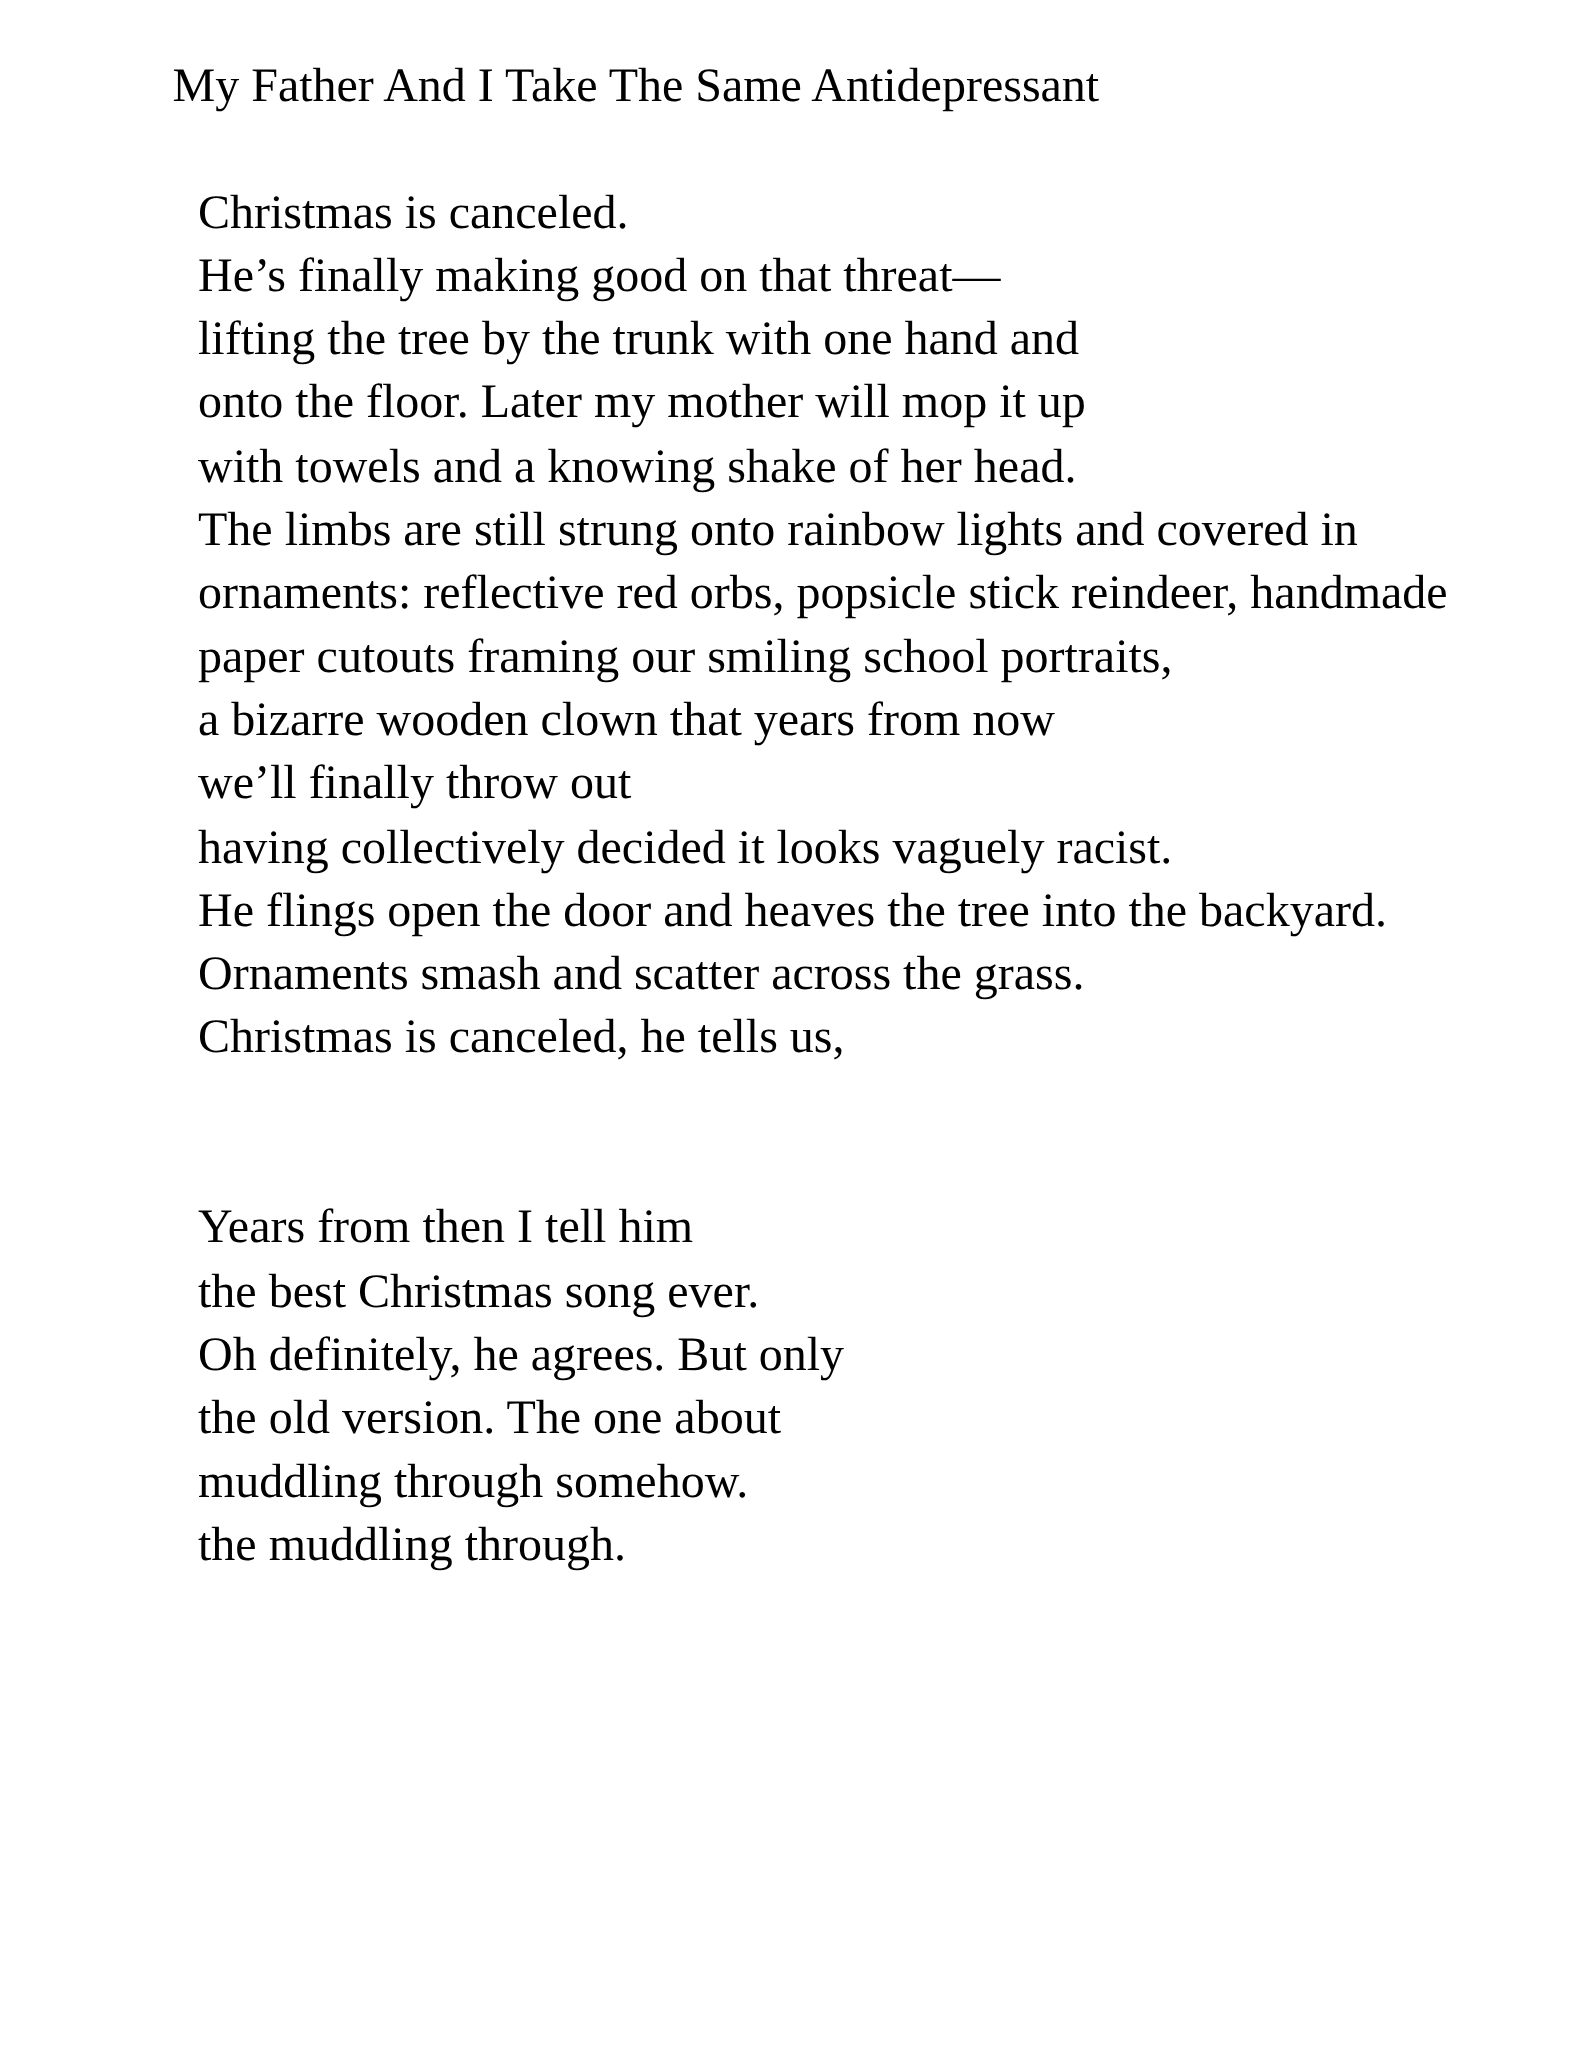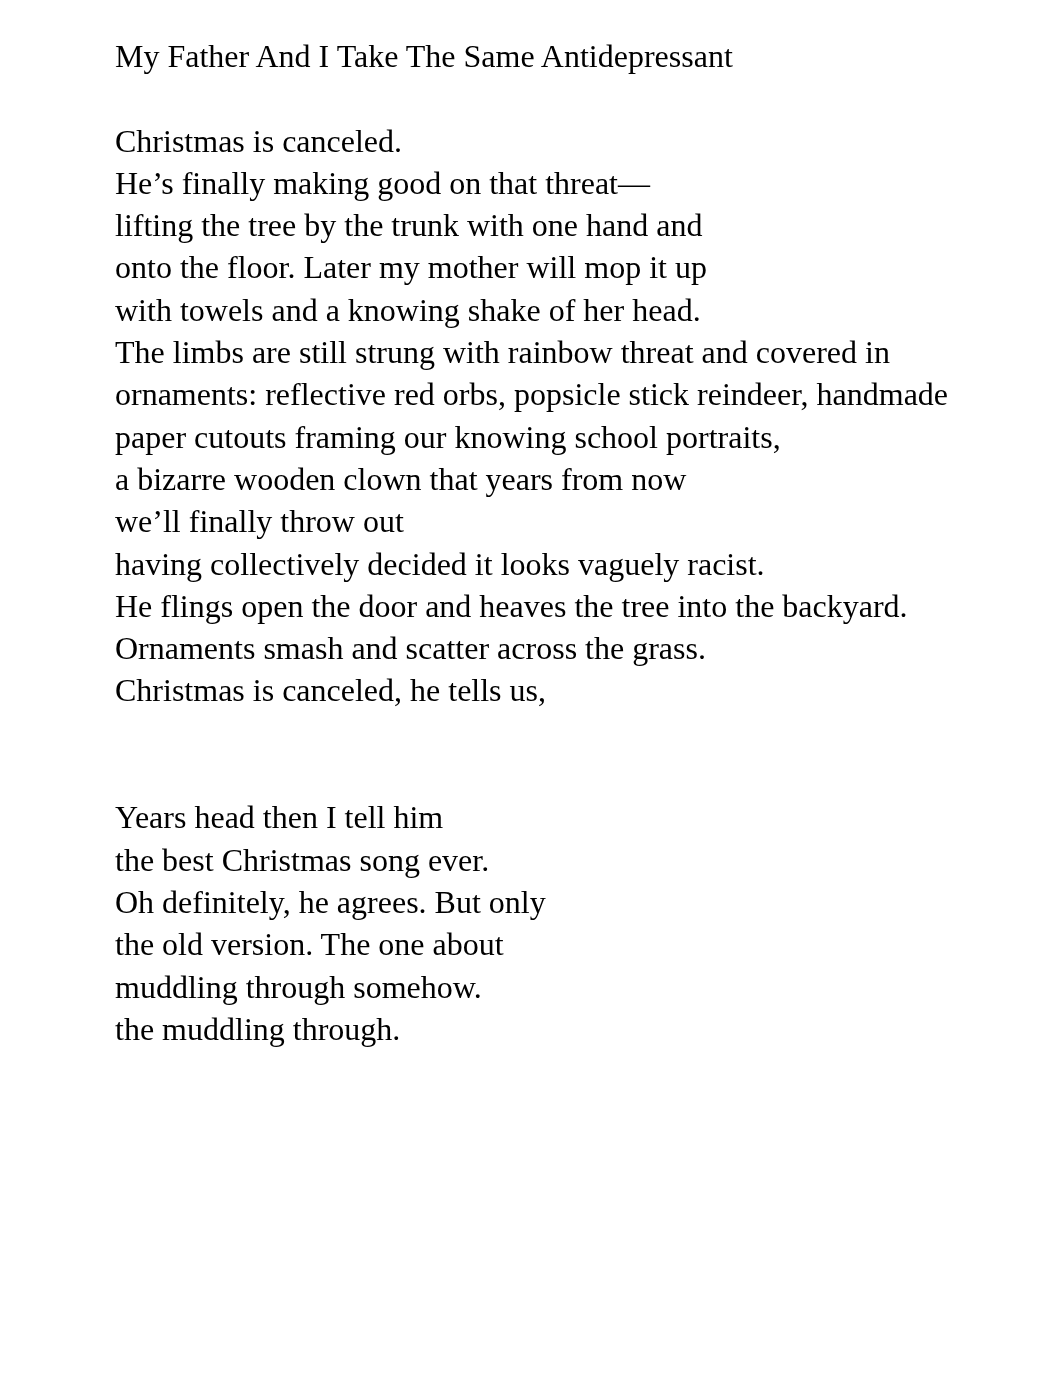--- a/index.html
+++ b/index.html
@@ -23,53 +23,53 @@
     font-size: 32px;
     line-height: 42.3px;
   }
   .poem-title {
     margin: 0 0 42.3px 0;
     font-size: 32px;
     font-weight: normal;
     line-height: 42.3px;
   }
   .stanza {
-    margin: 0;
+    margin: 17px;
   }
   .stanza + .stanza {
     margin-top: 84.6px;
   }
   .poem-line {
     white-space: pre;
   }
 </style>
 </head>
 <body>
 
 <div class="page">
   <h1 class="poem-title">My Father And I Take The Same Antidepressant</h1>
   <div id="poem-body">
       <div class="stanza">
         <div class="poem-line">Christmas is canceled.</div>
         <div class="poem-line">He’s finally making good on that threat—</div>
         <div class="poem-line">lifting the tree by the trunk with one hand and</div>
         <div class="poem-line">onto the floor. Later my mother will mop it up</div>
         <div class="poem-line">with towels and a knowing shake of her head.</div>
-        <div class="poem-line">The limbs are still strung with rainbow threat and covered in</div>
+        <div class="poem-line">The limbs are still strung onto rainbow lights and covered in</div>
         <div class="poem-line">ornaments: reflective red orbs, popsicle stick reindeer, handmade</div>
-        <div class="poem-line">paper cutouts framing our knowing school portraits,</div>
+        <div class="poem-line">paper cutouts framing our smiling school portraits,</div>
         <div class="poem-line">a bizarre wooden clown that years from now</div>
         <div class="poem-line">we’ll finally throw out</div>
         <div class="poem-line">having collectively decided it looks vaguely racist.</div>
         <div class="poem-line">He flings open the door and heaves the tree into the backyard.</div>
         <div class="poem-line">Ornaments smash and scatter across the grass.</div>
         <div class="poem-line">Christmas is canceled, he tells us,</div>
       </div>
       <div class="stanza">
-        <div class="poem-line">Years head then I tell him</div>
+        <div class="poem-line">Years from then I tell him</div>
         <div class="poem-line">the best Christmas song ever.</div>
         <div class="poem-line">Oh definitely, he agrees. But only</div>
         <div class="poem-line">the old version. The one about</div>
         <div class="poem-line">muddling through somehow.</div>
         <div class="poem-line">the muddling through.</div>
       </div>
     </div>
 </div>
 
 </body></html>

